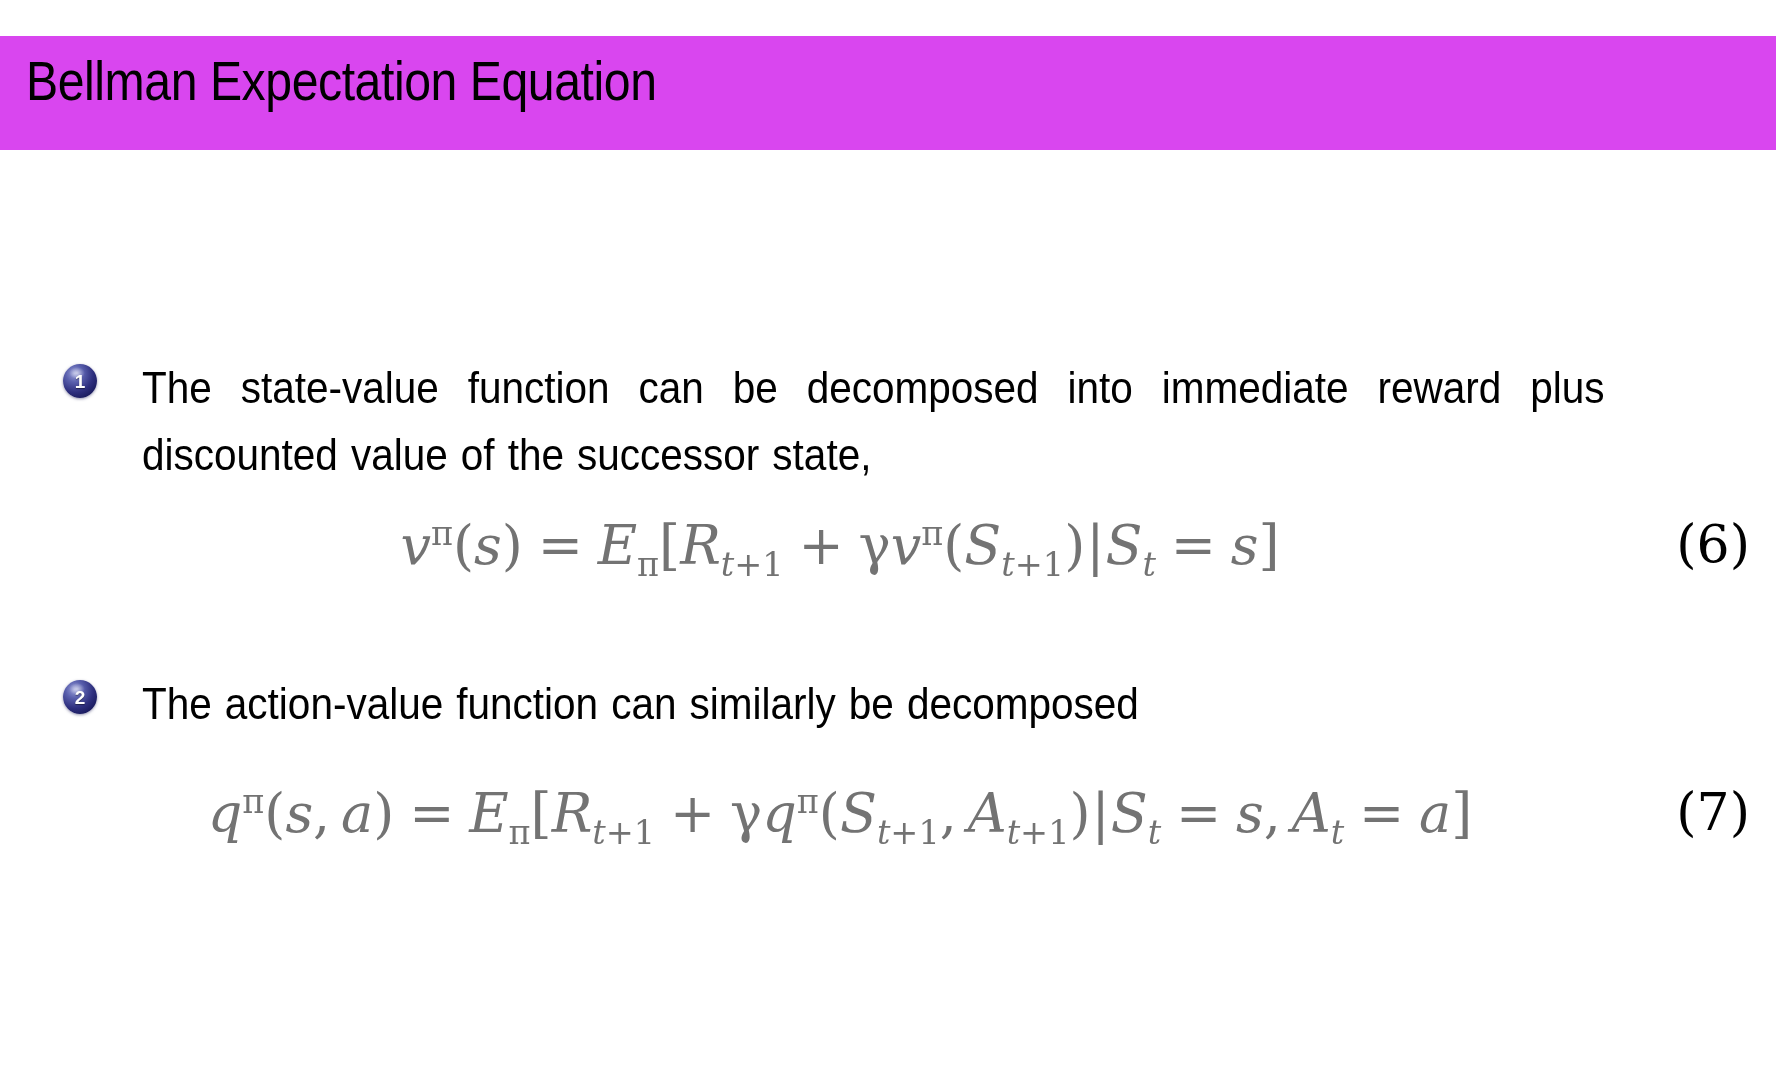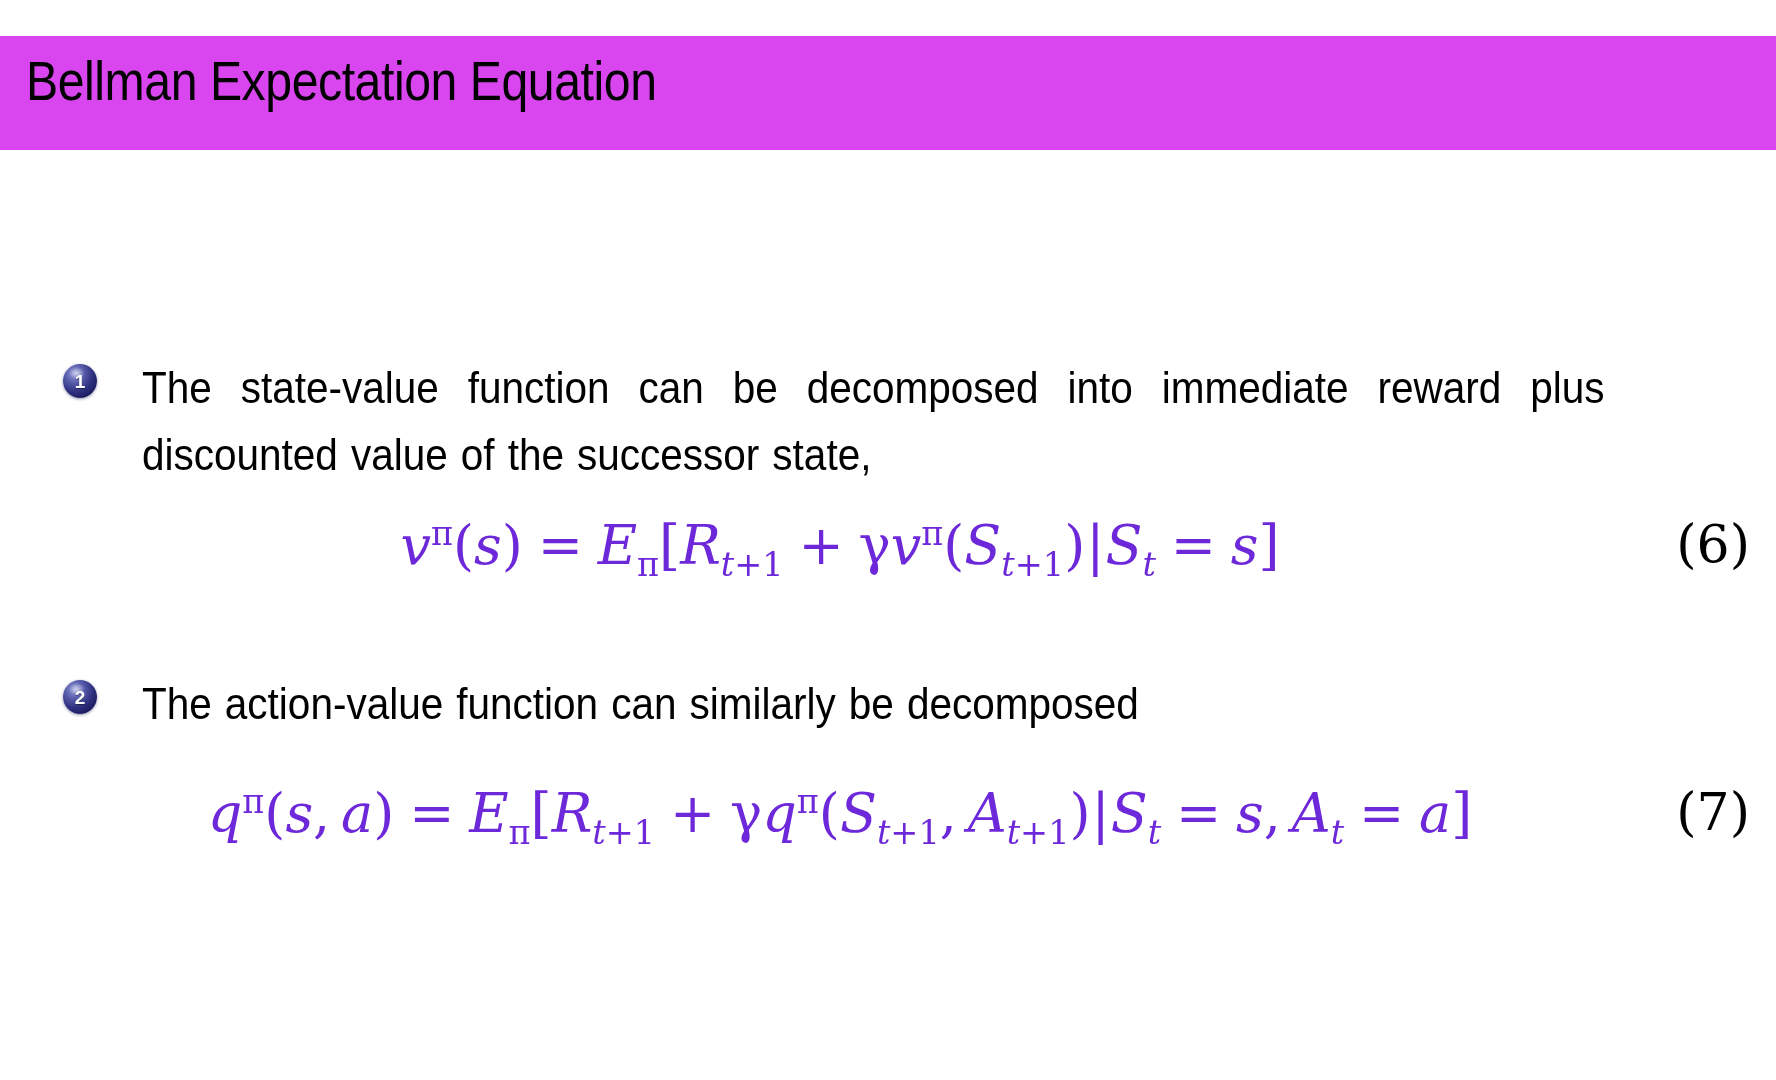--- a/index.html
+++ b/index.html
@@ -135,21 +135,21 @@
   }
   .equation-tag {
     position: absolute;
     right: 26px;
     top: 0;
   }
 
   .math {
     font-family: "DejaVu Serif", "Liberation Serif", serif;
     font-size: 54px;
-    color: #6d28d9;
+    color: #737373;
     white-space: nowrap;
   }
   .mi  { font-style: italic; }
   .mi-up { font-style: normal; }
   .mo  { font-style: normal; padding: 0 4px; }
   .mo-tight { font-style: normal; }
   .mbar { font-style: normal; padding: 0 1px; }
   .num { font-style: normal; }
   sup.sup-pi, sub.sub-s {
     font-size: 0.62em;

